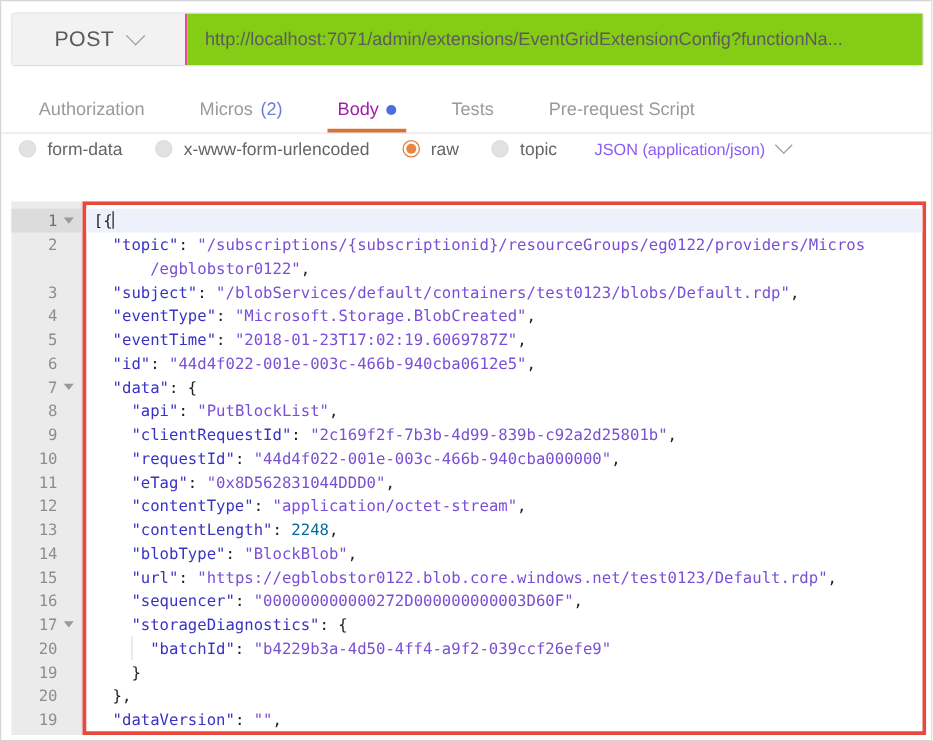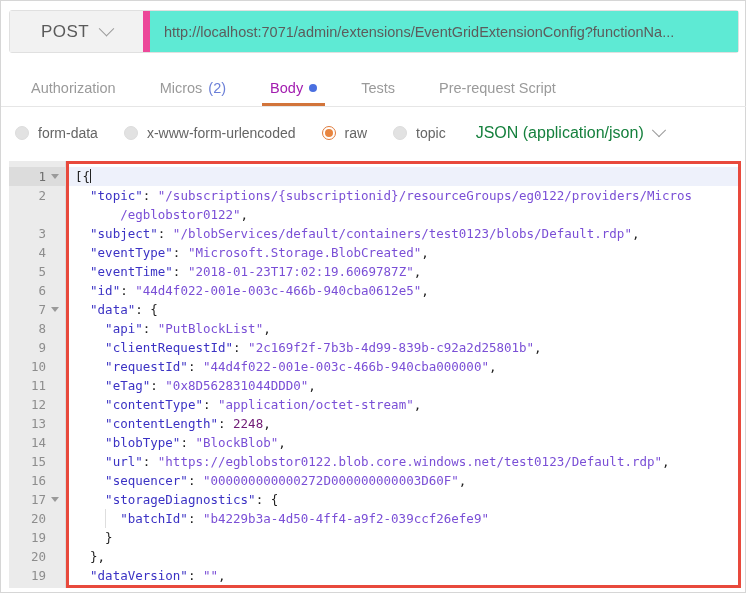--- a/index.html
+++ b/index.html
@@ -28,40 +28,40 @@
     border-radius: 3px;
     background: #fafafa;
   }
   .method-box {
     width: 140px;
     display: flex;
     align-items: center;
     justify-content: center;
     gap: 12px;
     background: #f2f2f2;
-    border-right: 7px solid #ec4899;
+    border-right: 2px solid #ec4899;
     cursor: pointer;
   }
   .method-label {
     font-size: 17px;
     color: #5a5a5a;
     letter-spacing: .4px;
   }
   .chev {
     width: 11px; height: 11px;
     border-right: 1.6px solid #9b9b9b;
     border-bottom: 1.6px solid #9b9b9b;
     transform: rotate(45deg) translate(-2px,-2px);
   }
   .url-box {
     flex: 1;
     display: flex;
     align-items: center;
     padding: 0 14px;
-    background: #5eead4;
+    background: #84cc16;
     overflow: hidden;
     text-align: center;
   }
   .url-text {
     font-size: 14.5px;
     color: #5c5c5c;
     white-space: nowrap;
     overflow: hidden;
   }
 
@@ -99,21 +99,21 @@
   .tab .dot {
     width: 8px; height: 8px;
     border-radius: 50%;
     background: #4a6fe0;
     display: inline-block;
   }
 
   
   .bodyrow {
     position: absolute;
-    left: 0; top: 110px;
+    left: 0; top: 96px;
     width: 746px; height: 44px;
     display: flex;
     align-items: center;
     padding-left: 14px;
   }
   .radio-item {
     display: flex;
     align-items: center;
     gap: 9px;
     margin-right: 26px;
@@ -141,21 +141,21 @@
     background: #e8853f;
   }
   .radio-label { font-size: 14px; color: #656565; }
   .ctype {
     display: flex;
     align-items: center;
     gap: 10px;
     margin-left: 4px;
     cursor: pointer;
   }
-  .ctype-label { font-size: 16px; color: #15803d; }
+  .ctype-label { font-size: 13px; color: #8b5cf6; }
   .chev2 {
     width: 10px; height: 10px;
     border-right: 1.6px solid #9b9b9b;
     border-bottom: 1.6px solid #9b9b9b;
     transform: rotate(45deg) translate(-2px,-2px);
   }
 
   
   .editor-wrap {
     position: absolute;
@@ -219,21 +219,21 @@
     display: inline-block;
     width: 1px;
     height: 14px;
     background: #222;
     vertical-align: -2px;
     margin-left: 0px;
   }
   .k   { color: #3b32c4; }   
   .s   { color: #7a4fd6; }   
   .p   { color: #202020; }   
-  .n   { color: #701a75; }   
+  .n   { color: #0369a1; }   
   .guide {
     position: absolute;
     left: 28px; top: 0; bottom: 0;
     width: 1px;
     background: #dedede;
   }
 </style>
 </head>
 <body>
 

